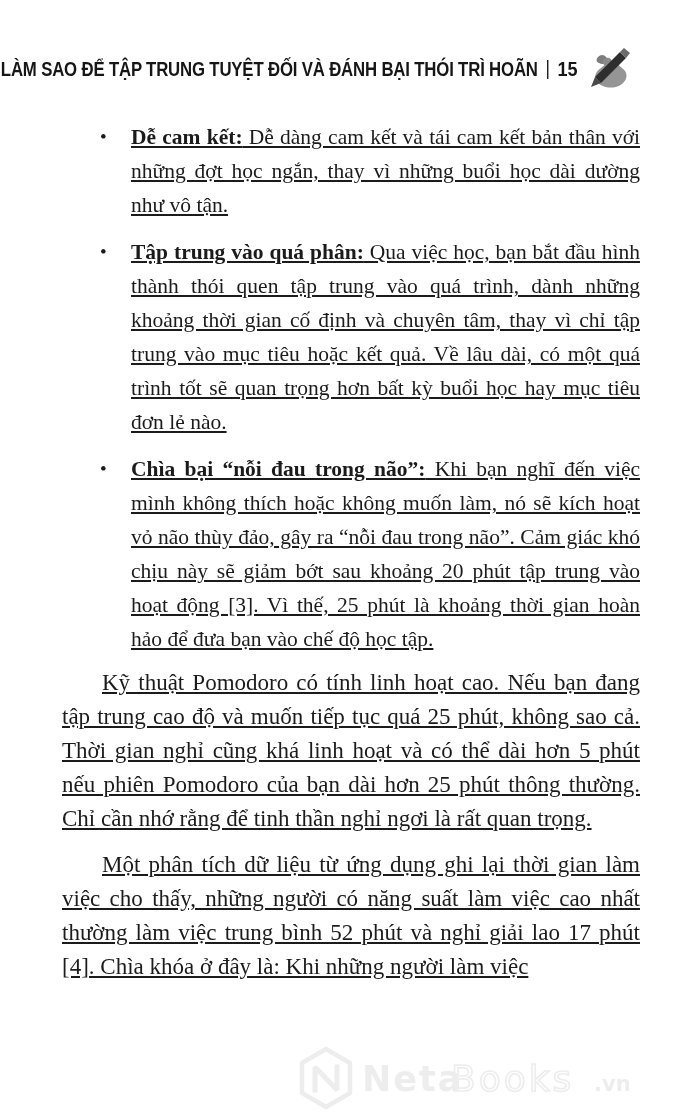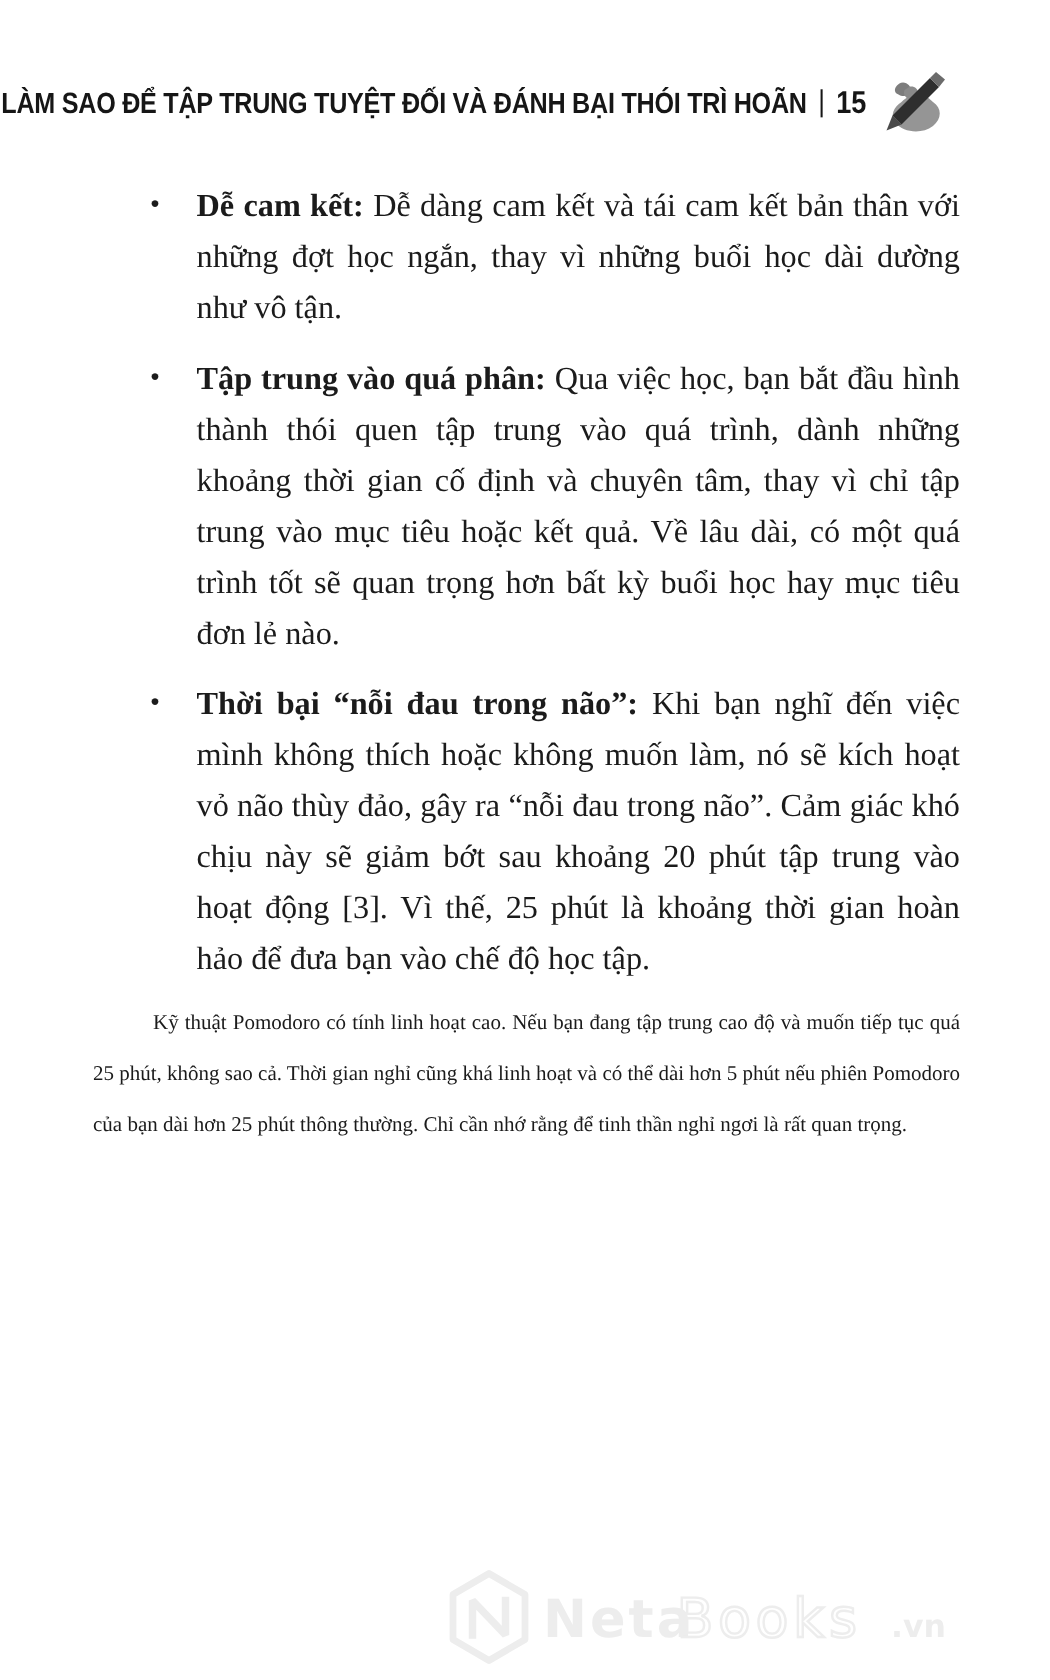--- a/index.html
+++ b/index.html
@@ -5,20 +5,21 @@
   * { margin: 0; padding: 0; box-sizing: border-box; }
   html, body { background: #ffffff; }
   .page {
     position: relative;
     width: 644px;
     height: 1120px;
     background: var(--bg-color, #ffffff);
     color: var(--text-color, #1b1b1b);
     font-family: "Liberation Serif", "DejaVu Serif", serif;
     overflow: hidden;
+    text-decoration: underline;
   }
 
   
   .running-head {
     position: absolute;
     top: 48px;
     left: 0;
     right: 12px;
     display: flex;
     justify-content: flex-end;
@@ -61,21 +62,21 @@
     top: 0;
     font-size: 19px;
     line-height: 34px;
   }
   .bullet-lead { font-weight: 700; }
 
   
   .body-para {
     margin: 10px 60px 0 62px;
     width: 578px;
-    font-size: 14px;
+    font-size: 23px;
     line-height: 34px;
     text-align: justify;
     text-indent: 40px;
   }
   .body-para + .body-para { margin-top: 12px; }
 
   
   .watermark {
     position: absolute;
     right: 6px;
@@ -119,25 +120,26 @@
   </header>
 
   <ul class="bullet-list">
     <li>
       <span class="bullet-marker">•</span><span class="bullet-lead">Dễ cam kết:</span><span> Dễ dàng cam kết và tái cam kết bản thân với những đợt học ngắn, thay vì những buổi học dài dường như vô tận.</span>
     </li>
     <li>
       <span class="bullet-marker">•</span><span class="bullet-lead">Tập trung vào quá phân:</span><span> Qua việc học, bạn bắt đầu hình thành thói quen tập trung vào quá trình, dành những khoảng thời gian cố định và chuyên tâm, thay vì chỉ tập trung vào mục tiêu hoặc kết quả. Về lâu dài, có một quá trình tốt sẽ quan trọng hơn bất kỳ buổi học hay mục tiêu đơn lẻ nào.</span>
     </li>
     <li>
-      <span class="bullet-marker">•</span><span class="bullet-lead">Thời bại “nỗi đau trong não”:</span><span> Khi bạn nghĩ đến việc mình không thích hoặc không muốn làm, nó sẽ kích hoạt vỏ não thùy đảo, gây ra “nỗi đau trong não”. Cảm giác khó chịu này sẽ giảm bớt sau khoảng 20 phút tập trung vào hoạt động [3]. Vì thế, 25 phút là khoảng thời gian hoàn hảo để đưa bạn vào chế độ học tập.</span>
+      <span class="bullet-marker">•</span><span class="bullet-lead">Chìa bại “nỗi đau trong não”:</span><span> Khi bạn nghĩ đến việc mình không thích hoặc không muốn làm, nó sẽ kích hoạt vỏ não thùy đảo, gây ra “nỗi đau trong não”. Cảm giác khó chịu này sẽ giảm bớt sau khoảng 20 phút tập trung vào hoạt động [3]. Vì thế, 25 phút là khoảng thời gian hoàn hảo để đưa bạn vào chế độ học tập.</span>
     </li>
   </ul>
 
   <p class="body-para">Kỹ thuật Pomodoro có tính linh hoạt cao. Nếu bạn đang tập trung cao độ và muốn tiếp tục quá 25 phút, không sao cả. Thời gian nghỉ cũng khá linh hoạt và có thể dài hơn 5 phút nếu phiên Pomodoro của bạn dài hơn 25 phút thông thường. Chỉ cần nhớ rằng để tinh thần nghỉ ngơi là rất quan trọng.</p>
+  <p class="body-para">Một phân tích dữ liệu từ ứng dụng ghi lại thời gian làm việc cho thấy, những người có năng suất làm việc cao nhất thường làm việc trung bình 52 phút và nghỉ giải lao 17 phút [4]. Chìa khóa ở đây là: Khi những người làm việc</p>
 
   <svg class="watermark" viewBox="0 0 340 64" xmlns="http://www.w3.org/2000/svg" aria-hidden="true">
 
     <polygon points="28,3 52,17 52,47 28,61 4,47 4,17" fill="none" stroke="#ededed" stroke-width="4.5" stroke-linejoin="round"></polygon>
 
     <path d="M17 44 L17 21 L39 44 L39 21" fill="none" stroke="#ededed" stroke-width="5" stroke-linejoin="bevel" stroke-linecap="square"></path>
 
     <text class="wm-text-solid" x="64" y="45" font-size="35" letter-spacing="2" fill="#ededed">Neta</text>
     <text class="wm-text-outline" x="153" y="45" font-size="36" letter-spacing="3" fill="none" stroke="#ededed" stroke-width="1.6">Books</text>
     <text class="wm-text-solid" x="296" y="45" font-size="21" fill="#ededed">.vn</text>

